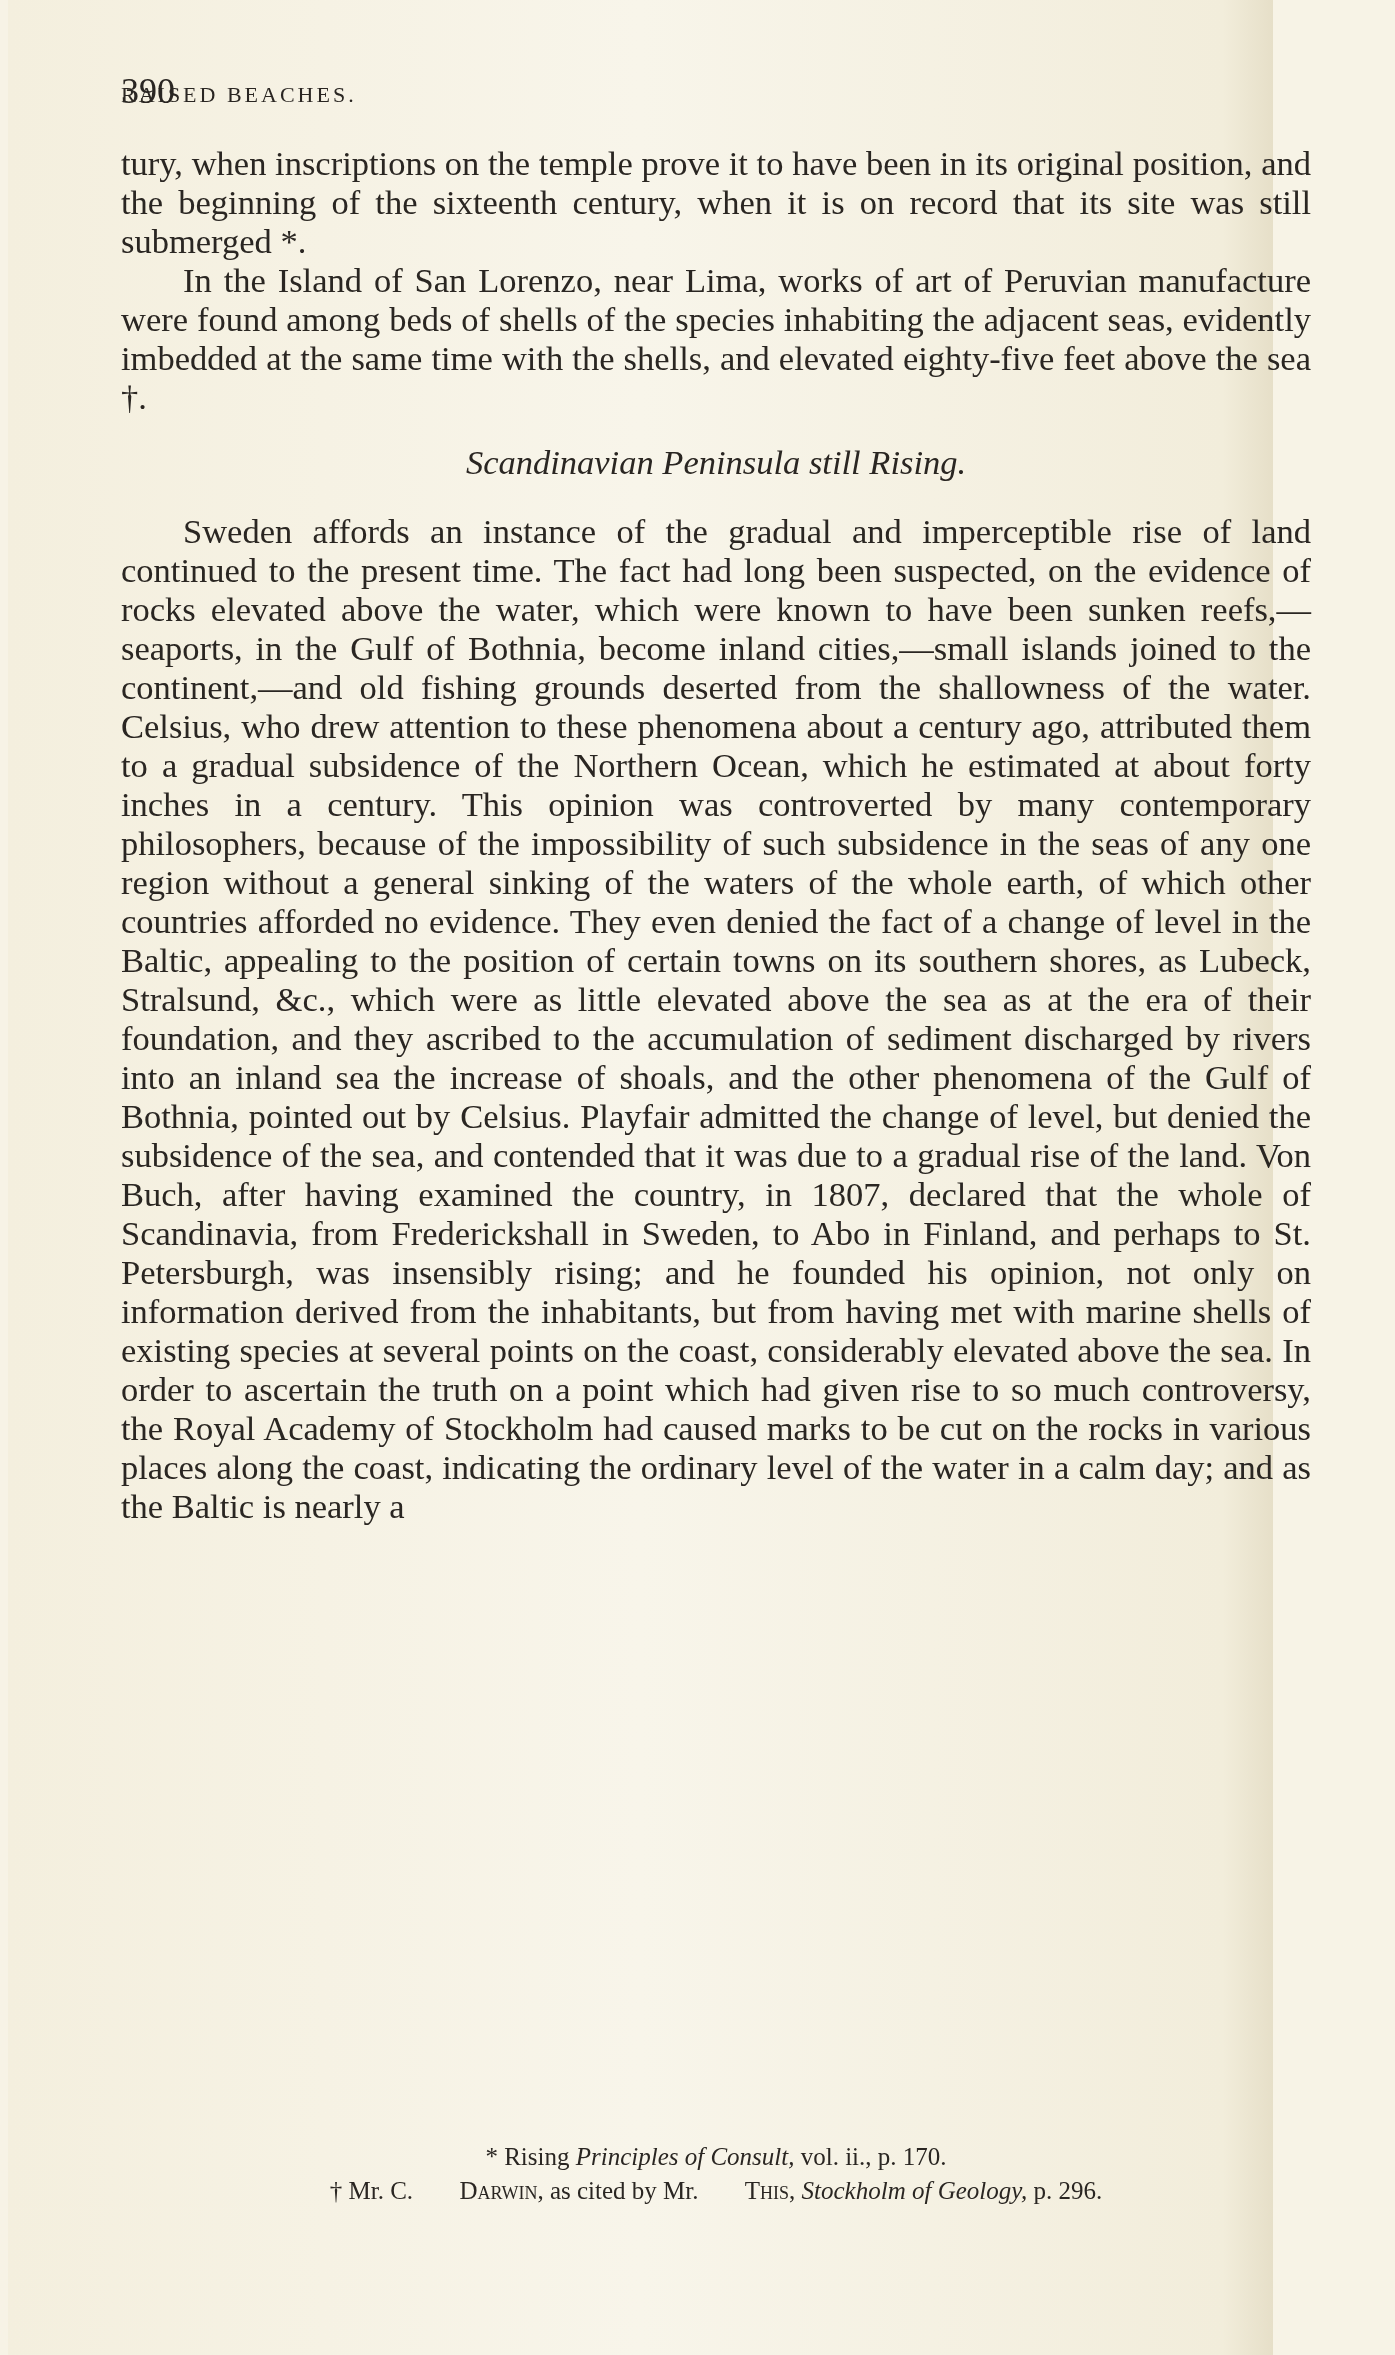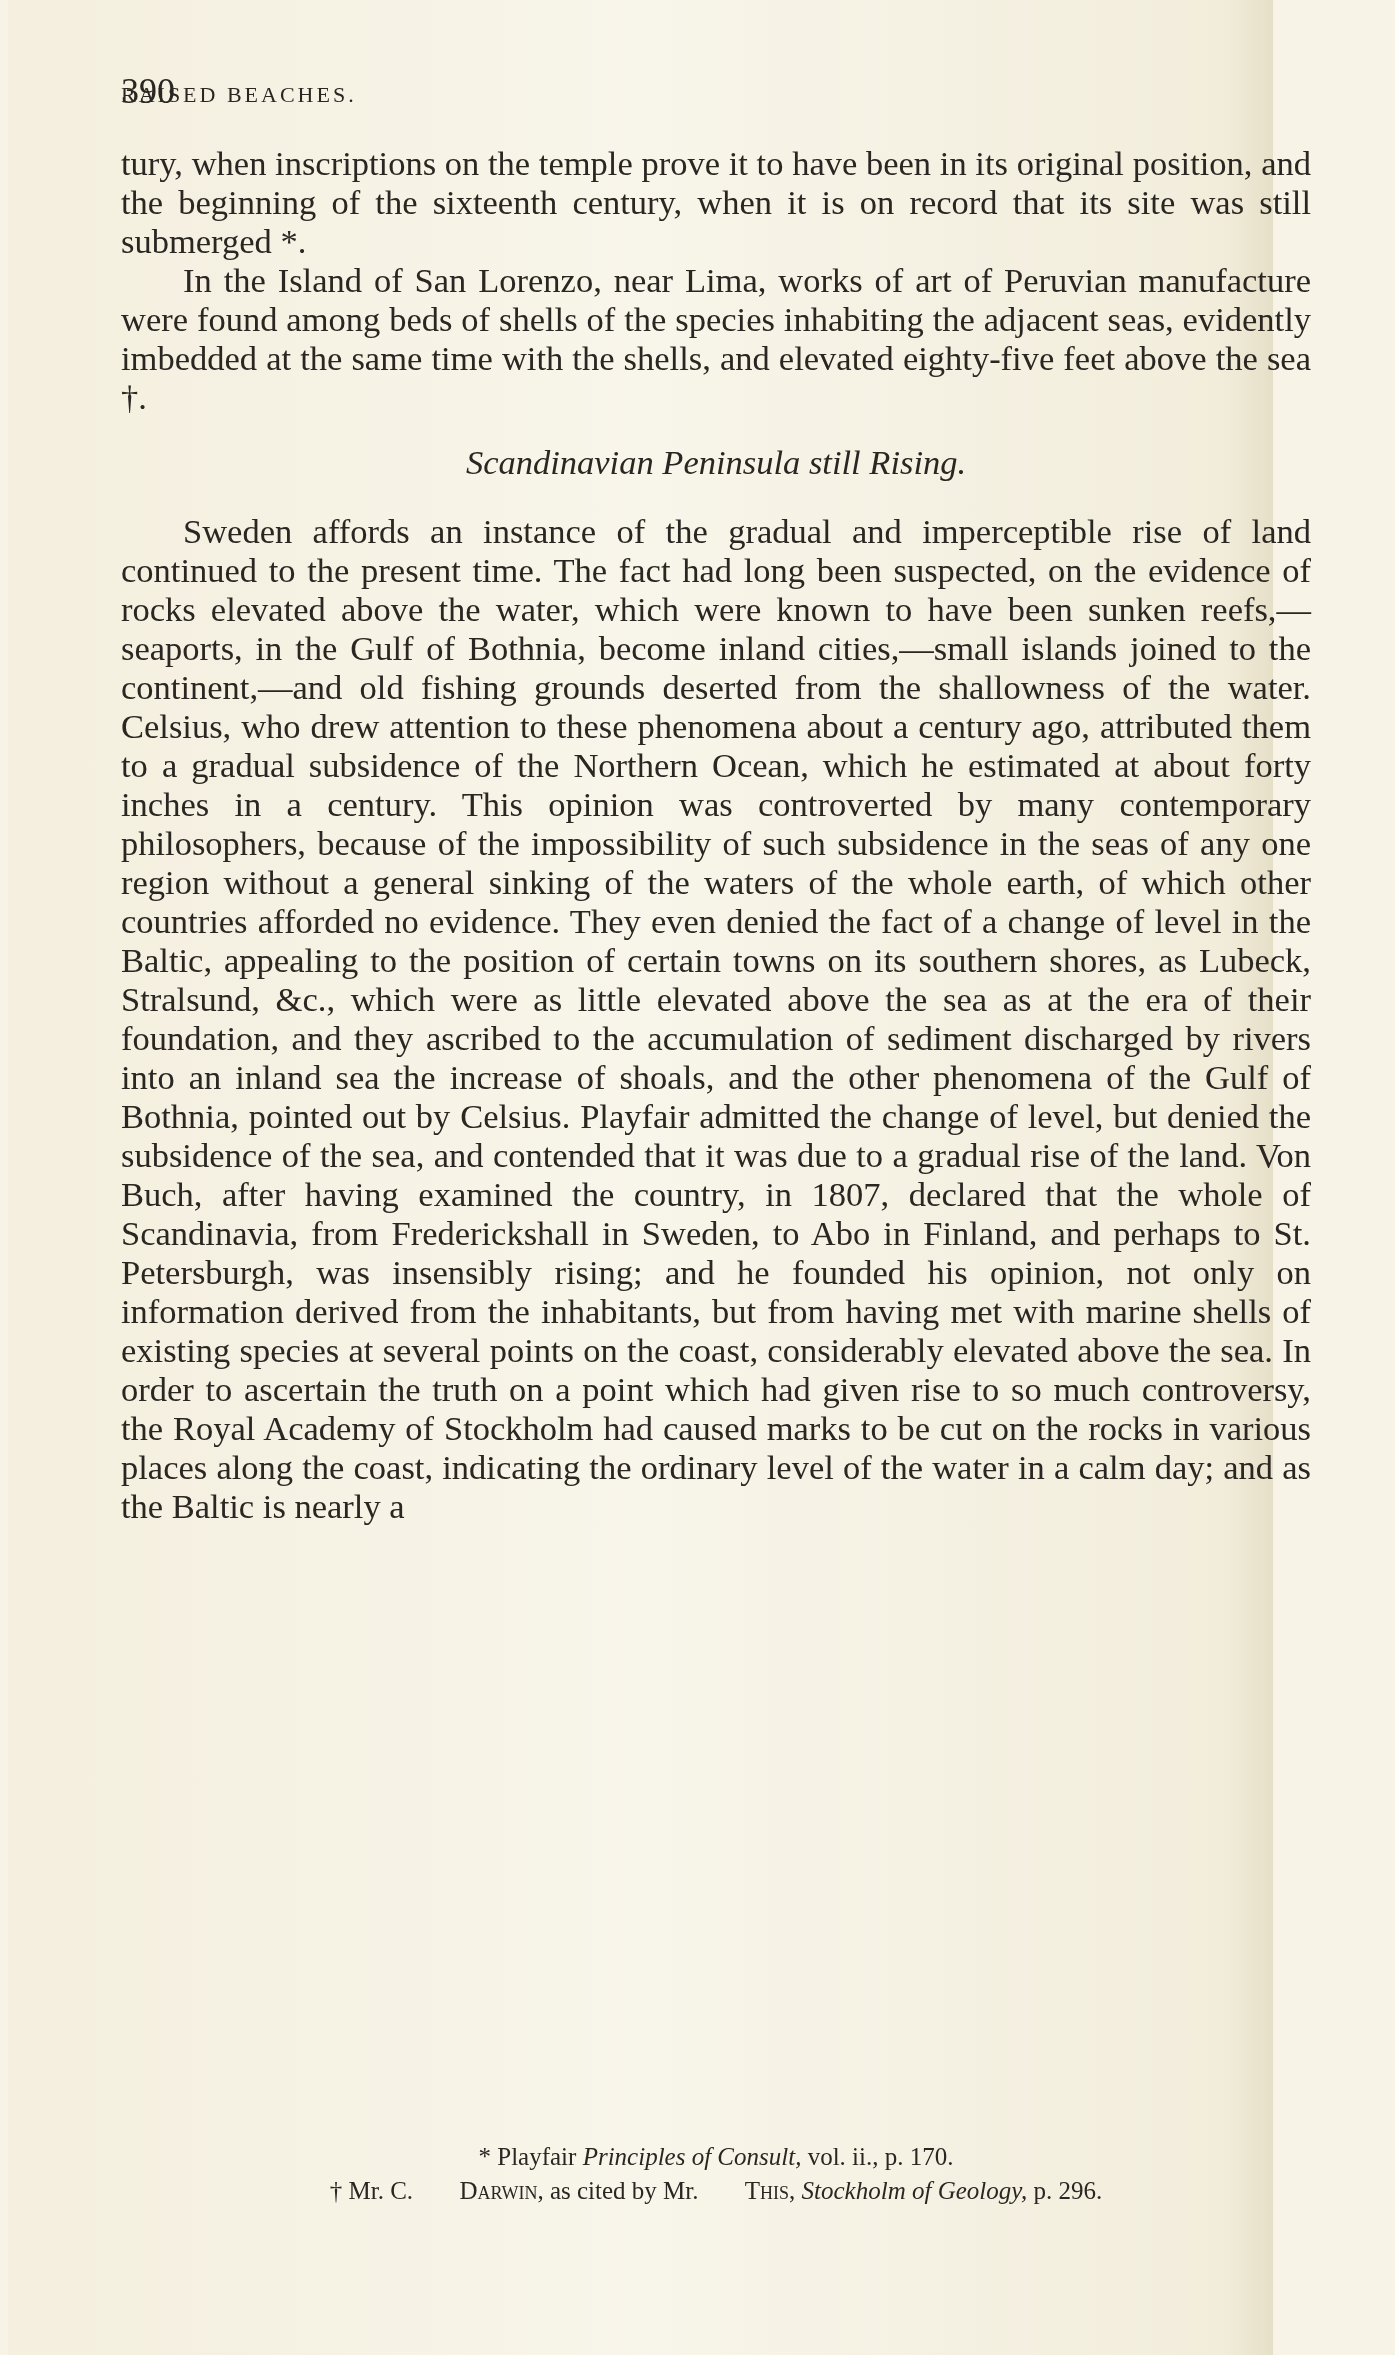--- a/index.html
+++ b/index.html
@@ -30,20 +30,20 @@
   <div class="body">
     <p>tury, when inscriptions on the temple prove it to have been in its original position, and the beginning of the sixteenth century, when it is on record that its site was still submerged *.</p>
     <p class="indent">In the Island of San Lorenzo, near Lima, works of art of Peruvian manufacture were found among beds of shells of the species inhabiting the adjacent seas, evidently imbedded at the same time with the shells, and elevated eighty-five feet above the sea †.</p>
     <div class="subhead">Scandinavian Peninsula still Rising.</div>
     <p class="indent">Sweden affords an instance of the gradual and imperceptible rise of land continued to the present time. The fact had long been suspected, on the evidence of rocks elevated above the water, which were known to have been sunken reefs,—seaports, in the Gulf of Bothnia, become inland cities,—small islands joined to the continent,—and old fishing grounds deserted from the shallowness of the water. Celsius, who drew attention to these phenomena about a century ago, attributed them to a gradual subsidence of the Northern Ocean, which he estimated at about forty inches in a century. This opinion was controverted by many contemporary philosophers, because of the impossibility of such subsidence in the seas of any one region without a general sinking of the waters of the whole earth, of which other countries afforded no evidence. They even denied the fact of a change of level in the Baltic, appealing to the position of certain towns on its southern shores, as Lubeck, Stralsund, &amp;c., which were as little elevated above the sea as at the era of their foundation, and they ascribed to the accumulation of sediment discharged by rivers into an inland sea the increase of shoals, and the other phenomena of the Gulf of Bothnia, pointed out by Celsius. Playfair admitted the change of level, but denied the subsidence of the sea, and contended that it was due to a gradual rise of the land. Von Buch, after having examined the country, in 1807, declared that the whole of Scandinavia, from Frederickshall in Sweden, to Abo in Finland, and perhaps to St. Petersburgh, was insensibly rising; and he founded his opinion, not only on information derived from the inhabitants, but from having met with marine shells of existing species at several points on the coast, considerably elevated above the sea. In order to ascertain the truth on a point which had given rise to so much controversy, the Royal Academy of Stockholm had caused marks to be cut on the rocks in various places along the coast, indicating the ordinary level of the water in a calm day; and as the Baltic is nearly a</p>
   </div>
 
   <div class="notes">
     <div>
       <span>*</span>
-      <span>Playfair </span><span class="it">Principles of Consult,</span><span> vol. ii., p. 170.</span>
+      <span>Rising </span><span class="it">Principles of Consult,</span><span> vol. ii., p. 170.</span>
     </div>
     <div>
       <span>†</span>
       <span>Mr. C. </span><span class="sc">Darwin</span><span>, as cited by Mr. </span><span class="sc">This</span><span>, </span><span class="it">Stockholm of Geology,</span><span> p. 296.</span>
     </div>
   </div>
 </div>
 
 </body></html>

